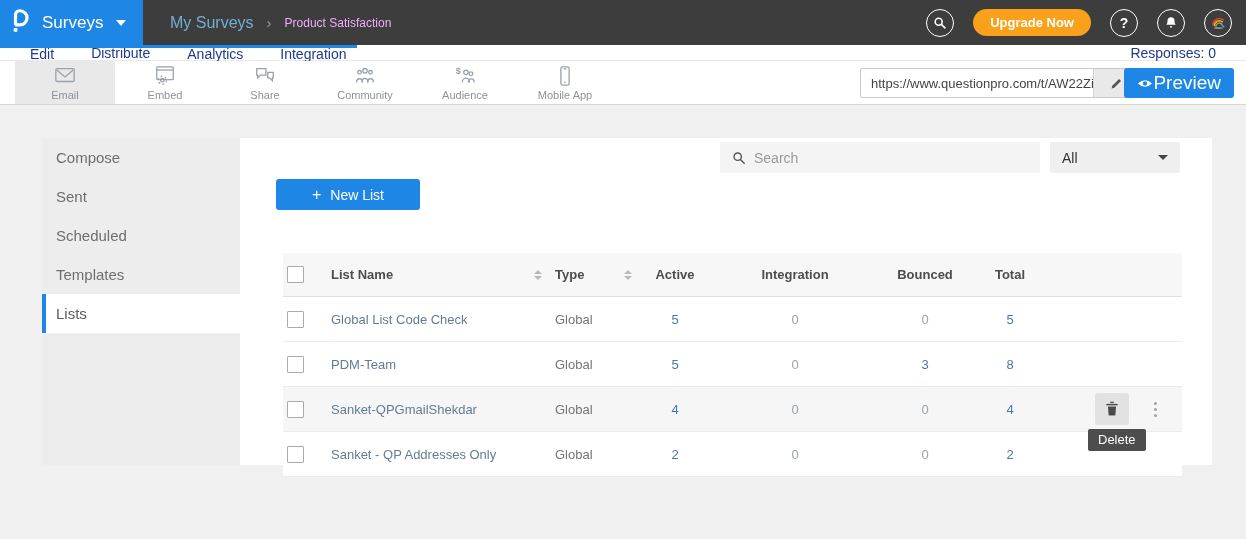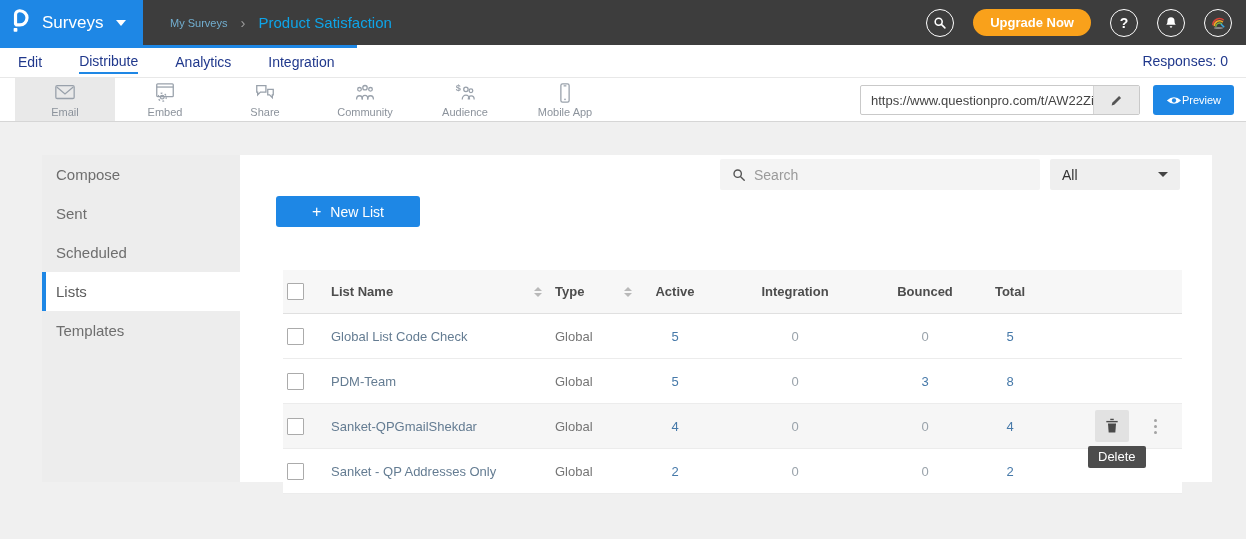--- a/index.html
+++ b/index.html
@@ -6,49 +6,49 @@
   html,body { width:1246px; height:539px; overflow:hidden;
     font-family:"Liberation Sans","DejaVu Sans",sans-serif; background:#f0f0f0; }
 
   
   .topbar { height:45px; background:var(--header-dark,#3d3d3d); display:flex; align-items:center; position:relative; }
   .brand { width:143px; height:45px; background:var(--brand-blue,#1e87e5); display:flex; align-items:center;
            padding-left:8px; gap:11px; cursor:pointer; flex:0 0 auto; }
   .brand-label { color:#fff; font-size:17px; }
   .caret-down-w { width:0; height:0; border-left:5px solid transparent; border-right:5px solid transparent; border-top:6px solid #fff; margin-left:2px; }
   .crumbs { display:flex; align-items:center; margin-left:27px; gap:13px; }
-  .crumb-parent { color:#72aecf; font-size:11px; cursor:pointer; }
+  .crumb-parent { color:#72aecf; font-size:16px; cursor:pointer; }
   .crumb-sep { color:#9b9b9b; font-size:15px; }
-  .crumb-current { color:#0ea5e9; font-size:15px; }
+  .crumb-current { color:#f0abfc; font-size:12px; }
   .top-actions { margin-left:auto; display:flex; align-items:center; gap:19px; padding-right:14px; }
   .circle-btn { width:28px; height:28px; border:1.6px solid #fff; border-radius:50%; display:flex;
                 align-items:center; justify-content:center; color:#fff; font-size:14px; font-weight:bold; cursor:pointer; background:transparent; }
   .upgrade-btn { height:27px; padding:0 17px; border-radius:14px; background:var(--accent-orange,#f9a11b);
                  color:#fff; font-size:13px; font-weight:bold; display:flex; align-items:center; cursor:pointer; border:none; }
 
   
-  .tabsbar { height:33px; background:#fff; display:flex; align-items:center; padding:0 18px; position:relative; border-bottom:1px solid #e9e9e9; }
+  .tabsbar { height:16px; background:#fff; display:flex; align-items:center; padding:0 30px; position:relative; border-bottom:1px solid #e9e9e9; }
   .accent-strip { position:absolute; left:0; top:0; width:357px; height:3px; background:var(--brand-blue,#1e87e5); }
   .tab { color:var(--nav-navy,#20388c); font-size:14px; margin-right:37px; padding:5px 0 3px; cursor:pointer; text-decoration:none; }
   .tab.active { border-bottom:2px solid var(--brand-blue,#1e87e5); }
   .responses { margin-left:auto; color:var(--nav-navy,#20388c); font-size:14px; }
 
   
   .toolbar { height:44px; background:#fff; position:relative; border-bottom:1px solid #d6d6d6; box-shadow:0 1px 2px rgba(0,0,0,.08); }
   .channels { display:flex; padding-left:15px; height:100%; }
   .channel { width:100px; height:100%; display:flex; flex-direction:column; align-items:center; justify-content:center; gap:2px; cursor:pointer; }
   .channel.active { background:#e9e9e9; }
   .channel svg { display:block; }
   .clabel { font-size:11px; color:#8c939c; }
   .url-box { position:absolute; right:106px; top:7px; width:280px; height:30px; border:1px solid #c9c9c9; border-radius:2px;
              background:#fff; display:flex; align-items:center; overflow:hidden; }
   .url-text { flex:1; font-size:13px; color:#444; padding-left:10px; white-space:nowrap; overflow:hidden; }
   .url-edit { width:46px; height:100%; background:#e9e9e9; border-left:1px solid #d5d5d5; display:flex; align-items:center; justify-content:center; cursor:pointer; flex:0 0 auto; }
   .preview-btn { position:absolute; right:12px; top:7px; height:30px; padding:0 13px; background:var(--brand-blue,#1e87e5); color:#fff;
-                 font-size:11px; border:none; border-radius:3px; display:flex; align-items:center; cursor:pointer; }
+                 font-size:19px; border:none; border-radius:3px; display:flex; align-items:center; cursor:pointer; }
 
   
   .content { position:relative; height:360px; background:#f0f0f0; }
   .panel { position:absolute; left:42px; top:33px; width:1170px; height:calc(100% - 33px); background:#fff; display:flex; }
   .side { width:198px; background:#ededed; flex:0 0 auto; }
   .side-item { height:39px; display:flex; align-items:center; padding-left:14px; font-size:15px; color:#6e6e6e; cursor:pointer; }
   .side-item.active { background:#fff; border-left:4px solid var(--brand-blue,#1e87e5); padding-left:10px; color:#5c5c5c; }
   .mainarea { flex:1; position:relative; }
 
   .searchbar { position:absolute; left:480px; top:4px; width:320px; height:31px; background:#f4f4f4; border-radius:2px; display:flex; align-items:center; }
@@ -225,22 +225,22 @@
   </button>
 </div>
 
 <div class="content">
   <div class="panel">
 
     <div class="side">
       <div class="side-item">Compose</div>
       <div class="side-item">Sent</div>
       <div class="side-item">Scheduled</div>
+      <div class="side-item">Templates</div>
       <div class="side-item active">Lists</div>
-      <div class="side-item">Templates</div>
     </div>
 
     <div class="mainarea">
 
       <div class="searchbar">
         <svg viewBox="0 0 16 16" width="14" height="14">
           <circle cx="6.5" cy="6.5" r="4.2" stroke="#555" stroke-width="1.6" fill="none"></circle>
           <line x1="9.9" y1="9.9" x2="14" y2="14" stroke="#555" stroke-width="1.6" stroke-linecap="round"></line>
         </svg>
         <input type="text" placeholder="Search" style="">

